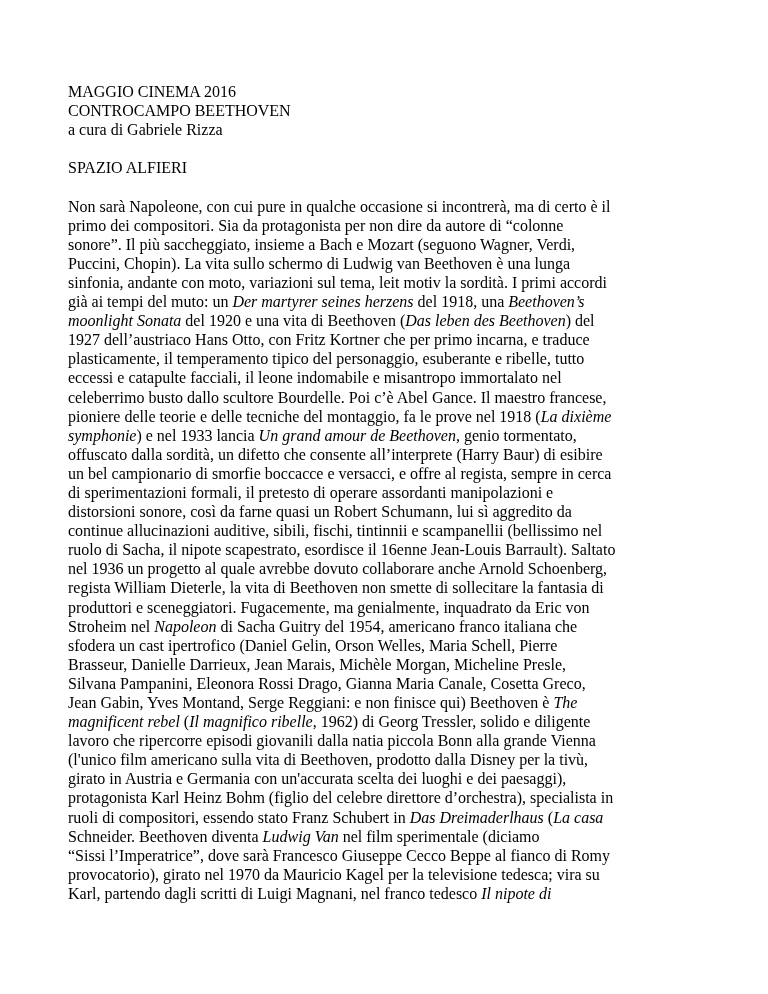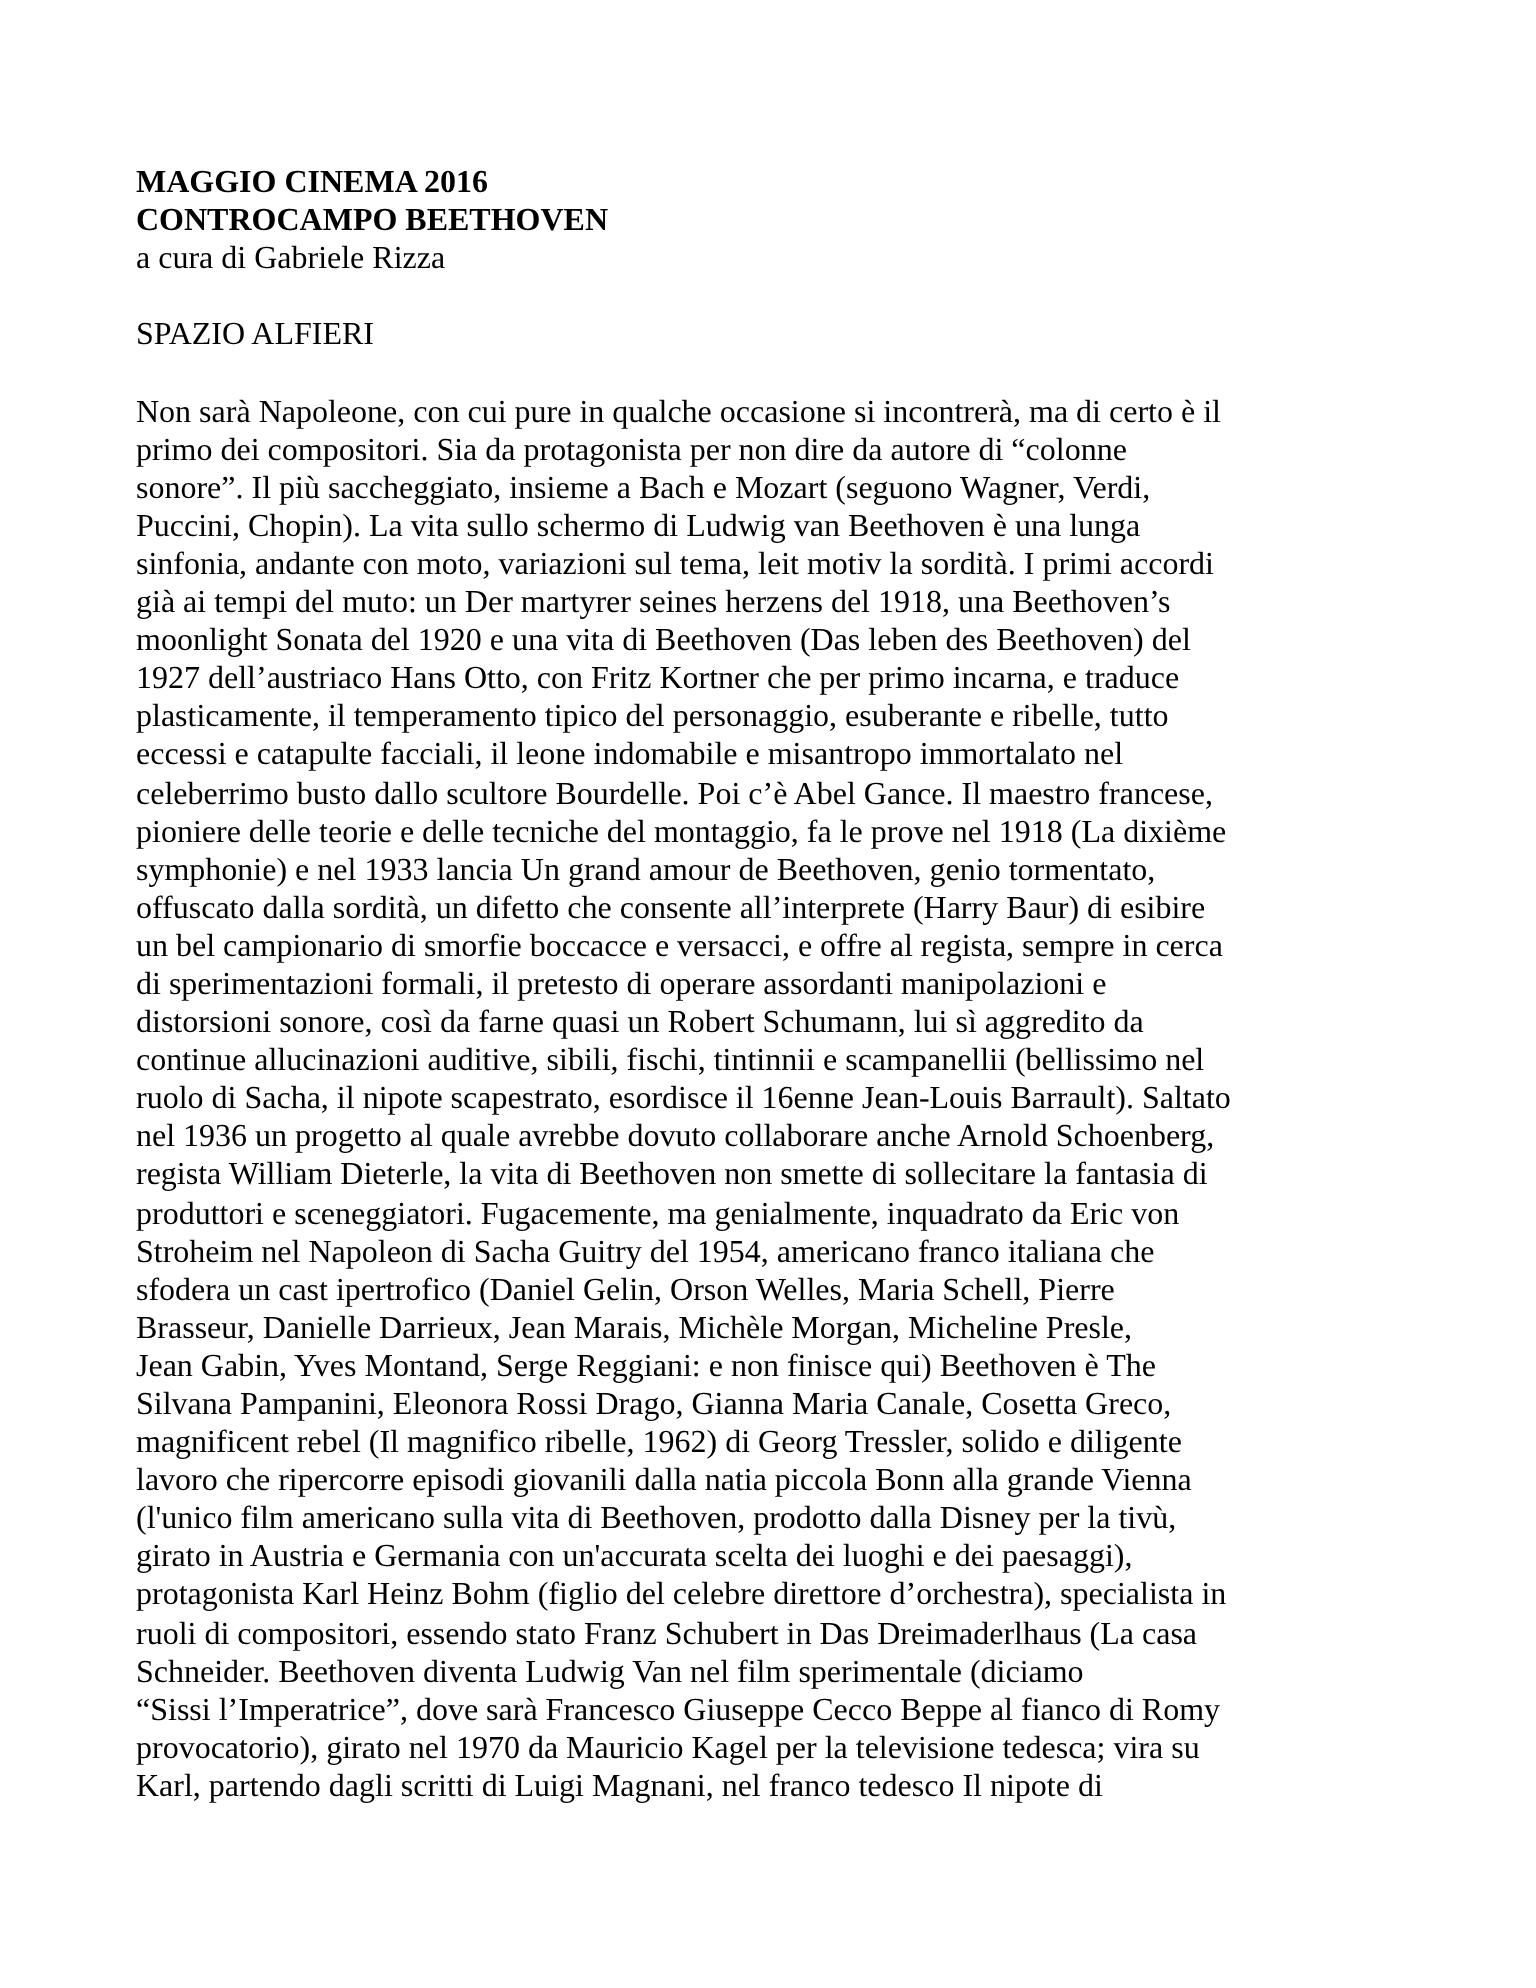--- a/index.html
+++ b/index.html
@@ -17,22 +17,22 @@
     left: 68px;
     top: 82px;
     width: 650px;
   }
   .line {
     font-size: 16px;
     line-height: 19.1px;
     height: 19.1px;
     white-space: pre;
   }
-  .bold { font-weight: bold; }
-  .it { }
+  .bold { font-weight: normal; }
+  .it { font-style: italic; }
 </style>
 </head>
 <body style="background: rgb(255, 255, 255); color: rgb(0, 0, 0);">
 
 <div class="textblock">
   <div class="line bold">MAGGIO CINEMA 2016</div>
   <div class="line bold">CONTROCAMPO BEETHOVEN</div>
   <div class="line">a cura di Gabriele Rizza</div>
   <div class="line"></div>
   <div class="line">SPAZIO ALFIERI</div>
@@ -56,22 +56,22 @@
       <div class="line"><span>di sperimentazioni formali, il pretesto di operare assordanti manipolazioni e</span></div>
       <div class="line"><span>distorsioni sonore, così da farne quasi un Robert Schumann, lui sì aggredito da</span></div>
       <div class="line"><span>continue allucinazioni auditive, sibili, fischi, tintinnii e scampanellii (bellissimo nel</span></div>
       <div class="line"><span>ruolo di Sacha, il nipote scapestrato, esordisce il 16enne Jean-Louis Barrault). Saltato</span></div>
       <div class="line"><span>nel 1936 un progetto al quale avrebbe dovuto collaborare anche Arnold Schoenberg,</span></div>
       <div class="line"><span>regista William Dieterle, la vita di Beethoven non smette di sollecitare la fantasia di</span></div>
       <div class="line"><span>produttori e sceneggiatori. Fugacemente, ma genialmente, inquadrato da Eric von</span></div>
       <div class="line"><span>Stroheim nel </span><span class="it">Napoleon</span><span> di Sacha Guitry del 1954, americano franco italiana che</span></div>
       <div class="line"><span>sfodera un cast ipertrofico (Daniel Gelin, Orson Welles, Maria Schell, Pierre</span></div>
       <div class="line"><span>Brasseur, Danielle Darrieux, Jean Marais, Michèle Morgan, Micheline Presle,</span></div>
+      <div class="line"><span>Silvana Pampanini, Eleonora Rossi Drago, Gianna Maria Canale, Cosetta Greco,</span></div>
       <div class="line"><span>Jean Gabin, Yves Montand, Serge Reggiani: e non finisce qui) Beethoven è </span><span class="it">The</span></div>
-      <div class="line"><span>Silvana Pampanini, Eleonora Rossi Drago, Gianna Maria Canale, Cosetta Greco,</span></div>
       <div class="line"><span class="it">magnificent rebel</span><span> (</span><span class="it">Il magnifico ribelle</span><span>, 1962) di Georg Tressler, solido e diligente</span></div>
       <div class="line"><span>lavoro che ripercorre episodi giovanili dalla natia piccola Bonn alla grande Vienna</span></div>
       <div class="line"><span>(l'unico film americano sulla vita di Beethoven, prodotto dalla Disney per la tivù,</span></div>
       <div class="line"><span>girato in Austria e Germania con un'accurata scelta dei luoghi e dei paesaggi),</span></div>
       <div class="line"><span>protagonista Karl Heinz Bohm (figlio del celebre direttore d’orchestra), specialista in</span></div>
       <div class="line"><span>ruoli di compositori, essendo stato Franz Schubert in </span><span class="it">Das Dreimaderlhaus</span><span> (</span><span class="it">La casa</span></div>
       <div class="line"><span>Schneider. Beethoven diventa </span><span class="it">Ludwig Van</span><span> nel film sperimentale (diciamo</span></div>
       <div class="line"><span>“Sissi l’Imperatrice”, dove sarà Francesco Giuseppe Cecco Beppe al fianco di Romy</span></div>
       <div class="line"><span>provocatorio), girato nel 1970 da Mauricio Kagel per la televisione tedesca; vira su</span></div>
       <div class="line"><span>Karl, partendo dagli scritti di Luigi Magnani, nel franco tedesco </span><span class="it">Il nipote di</span></div>

